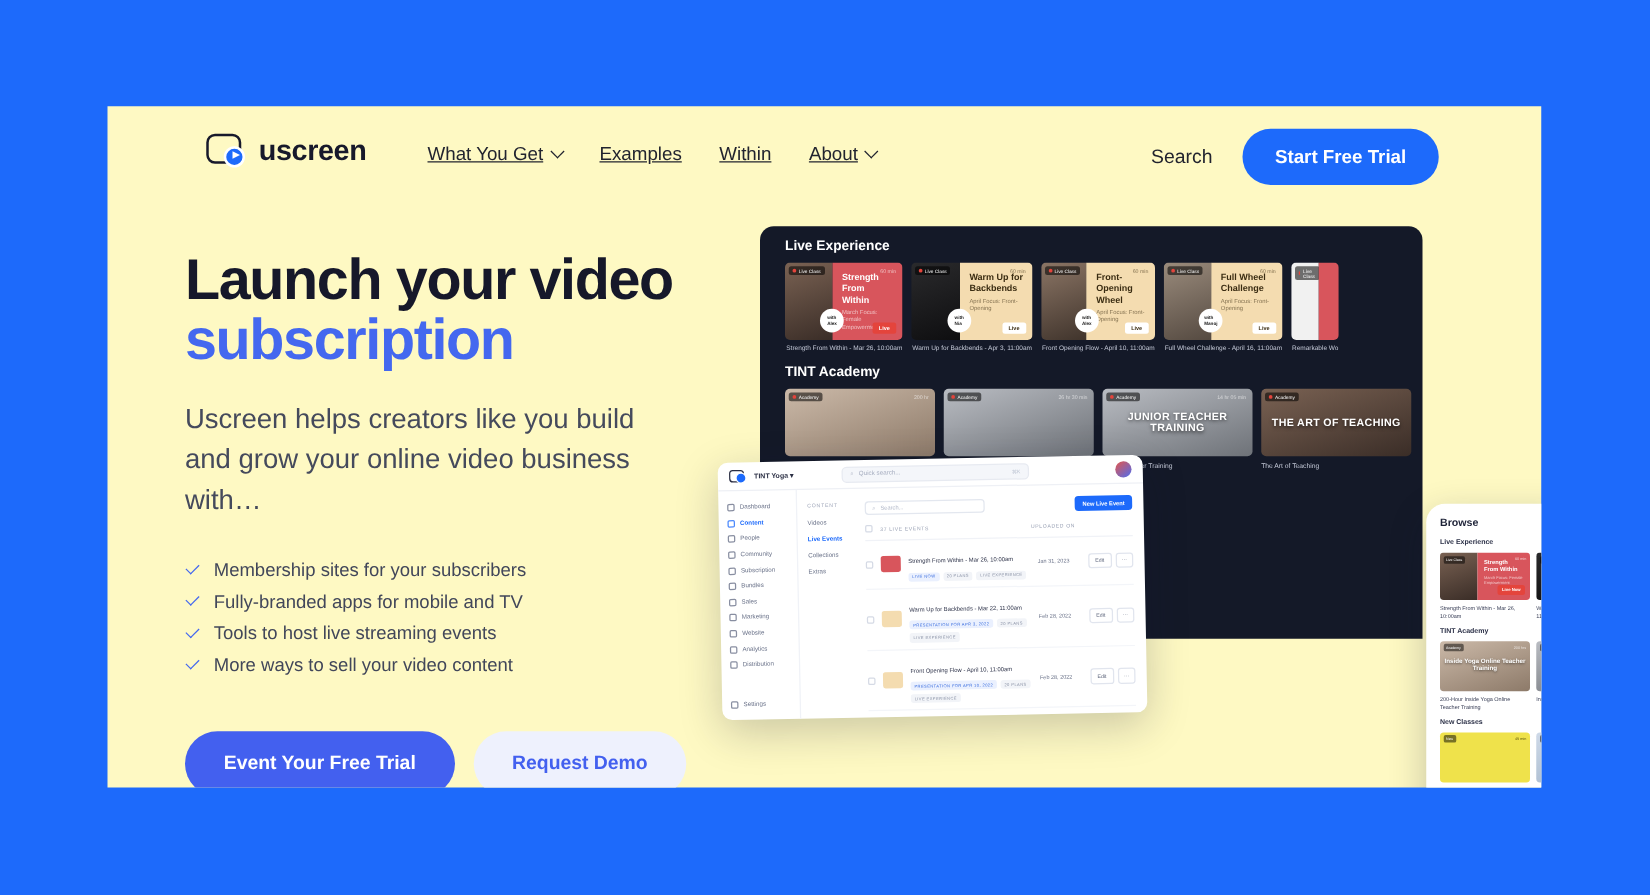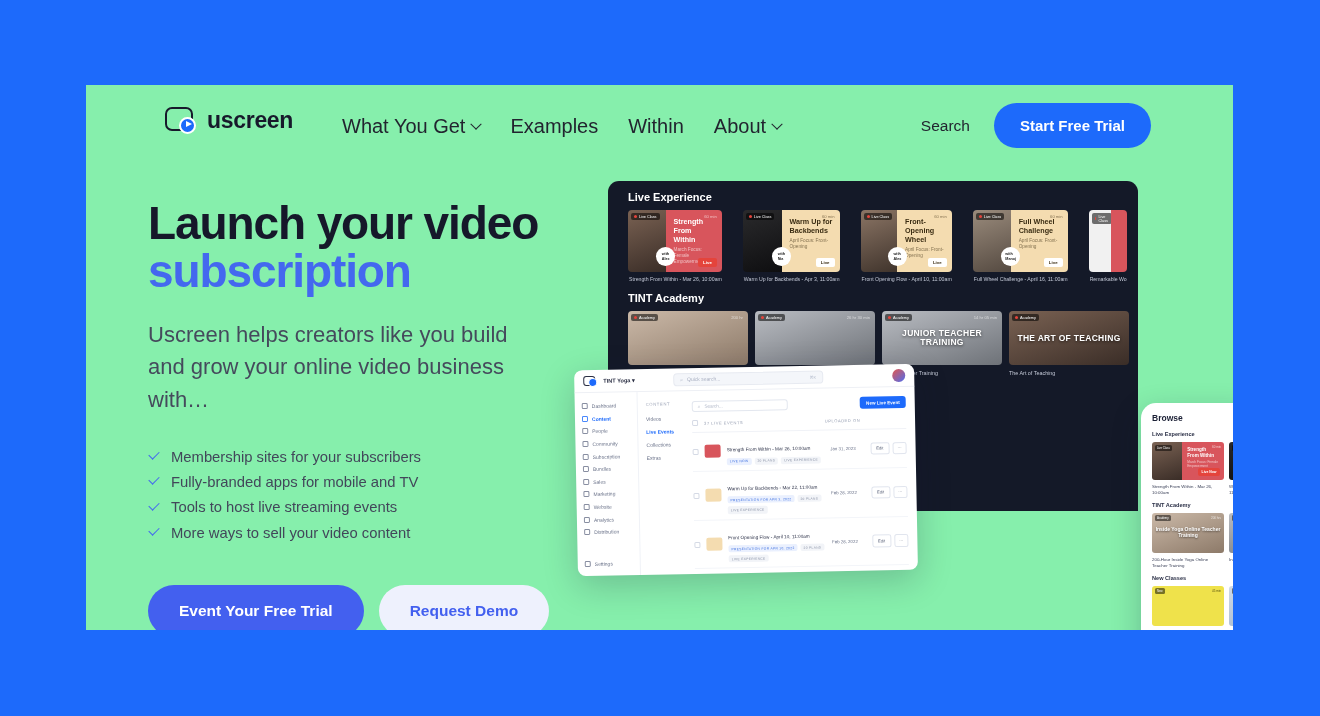--- a/index.html
+++ b/index.html
@@ -17,21 +17,21 @@
     position: relative;
   }
 
   
   .hero-card {
     position: absolute;
     left: 86px;
     top: 85px;
     width: 1147px;
     height: 545px;
-    background: #86efac;
+    background: #fef9c3;
     overflow: hidden;
   }
 
   
   .nav {
     position: absolute;
     left: 0; top: 0;
     width: 100%;
     height: 100px;
     display: flex;
@@ -83,27 +83,28 @@
 
   .nav-links {
     position: absolute;
     left: 256px;
     top: 30px;
     display: flex;
     align-items: center;
     gap: 30px;
   }
   .nav-link {
-    font-size: 20px;
+    font-size: 15px;
     color: #22242f;
     display: flex;
     align-items: center;
     gap: 7px;
     cursor: pointer;
     white-space: nowrap;
+    text-decoration: underline;
   }
   .chev {
     display: inline-block;
     width: 8px; height: 8px;
     border-right: 1.7px solid #22242f;
     border-bottom: 1.7px solid #22242f;
     transform: rotate(45deg) translate(-2px,-2px);
   }
 
   .nav-right {
@@ -249,21 +250,21 @@
     width: 11px; height: 11px; border-radius: 50% 50% 50% 10%;
     background: linear-gradient(150deg,#e06a5a,#8b5fc4);
     transform: rotate(-10deg);
   }
   .md-nav { display: flex; gap: 13px; font-size: 6.6px; color: #cdd2e0; align-items: center; }
   .md-nav .c { display: inline-block; width:4px;height:4px;border-right:1px solid #cdd2e0;border-bottom:1px solid #cdd2e0;transform:rotate(45deg) translate(-1px,-1px); margin-left:2px;}
 
   .md-section {
     font-size: 11px; font-weight: 700; padding: 10px 20px 7px;
   }
-  .md-row { display: flex; gap: 21px; padding: 0 0 0 20px; }
+  .md-row { display: flex; gap: 7px; padding: 0 0 0 20px; }
   .md-card {
     flex: 0 0 120px;
     height: 62px;
     border-radius: 4px;
     overflow: hidden;
     display: flex;
     position: relative;
   }
   .md-card .thumb { flex: 0 0 40%; background-size: cover; position: relative; }
   .md-card .body { flex: 1; padding: 7px 7px 0 8px; position: relative; }

